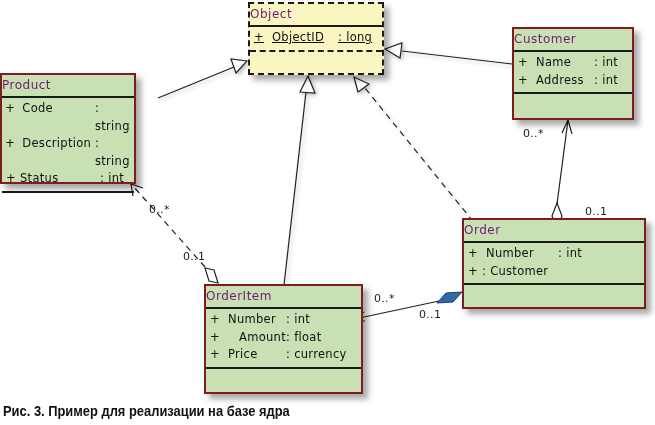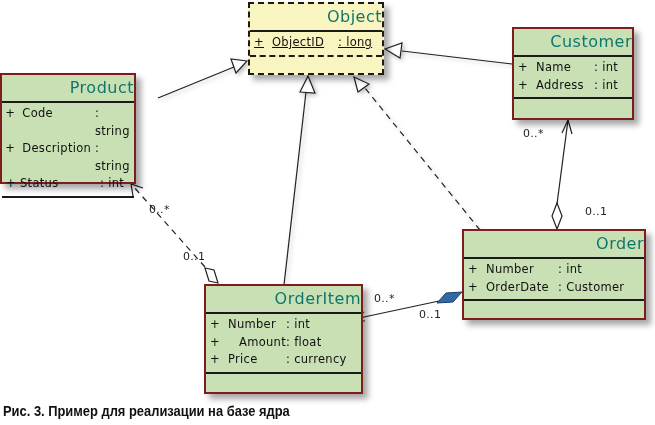--- a/index.html
+++ b/index.html
@@ -2,21 +2,21 @@
 <html><head>
 <meta charset="utf-8">
 <style>
   html, body { margin:0; padding:0; background:#ffffff; }
   body { width:655px; height:425px; position:relative; overflow:hidden;
          font-family:"DejaVu Sans", sans-serif; }
   svg.links { position:absolute; left:0; top:0; width:655px; height:425px; }
   .cls { position:absolute; background:#c8e0b4; border:2px solid #7f1d1d;
          box-shadow:5px 5px 6px rgba(0,0,0,0.35); box-sizing:border-box; }
   .cls.abstract { background:#f8f5c0; border:2px dashed #1a1a1a; }
-  .cls .name { text-align:right; font-size:16px; letter-spacing:0.5px; color:#0f766e;
+  .cls .name { text-align:left; font-size:12px; letter-spacing:0.5px; color:#701a75;
                border-bottom:2px solid #1a1a1a; padding:3px 0 4px 0; }
   .cls.abstract .name { border-bottom:2px solid #1a1a1a; }
   .cls .attrs { padding:2px 0 3px 0; border-bottom:2px solid #1a1a1a; }
   .cls.abstract .attrs { border-bottom:2px dashed #1a1a1a; }
   .cls .ops { height:20px; }
   .attr { display:flex; font-size:11.5px; color:#111; line-height:17.5px; letter-spacing:0.3px; }
   .attr .vis { width:18px; text-align:center; }
   .attr .aname { }
   .attr .atype { }
   .abstract .attr { text-decoration:underline; }
@@ -117,31 +117,30 @@
     </div>
     <div class="attr">
       <span class="vis">+</span>
       <span class="aname" style="width:58px; margin-left:4px;">Address</span>
       <span class="atype">: int</span>
     </div>
   </div>
   <div class="ops"></div>
 </div>
 
-<div class="cls" style="left:462px; top:229px; width:184px; height:91px;">
+<div class="cls" style="left:462px; top:218px; width:184px; height:91px;">
   <div class="name">Order</div>
   <div class="attrs">
     <div class="attr">
       <span class="vis">+</span>
       <span class="aname" style="width:72px; margin-left:4px;">Number</span>
       <span class="atype">: int</span>
     </div>
     <div class="attr">
       <span class="vis">+</span>
-      <span class="aname" style="width:72px; margin-left:4px;">OrderDate</span>
       <span class="atype">: Customer</span>
     </div>
   </div>
   <div class="ops"></div>
 </div>
 
 <div class="cls" style="left:204px; top:284px; width:159px; height:110px;">
   <div class="name">OrderItem</div>
   <div class="attrs">
     <div class="attr">

